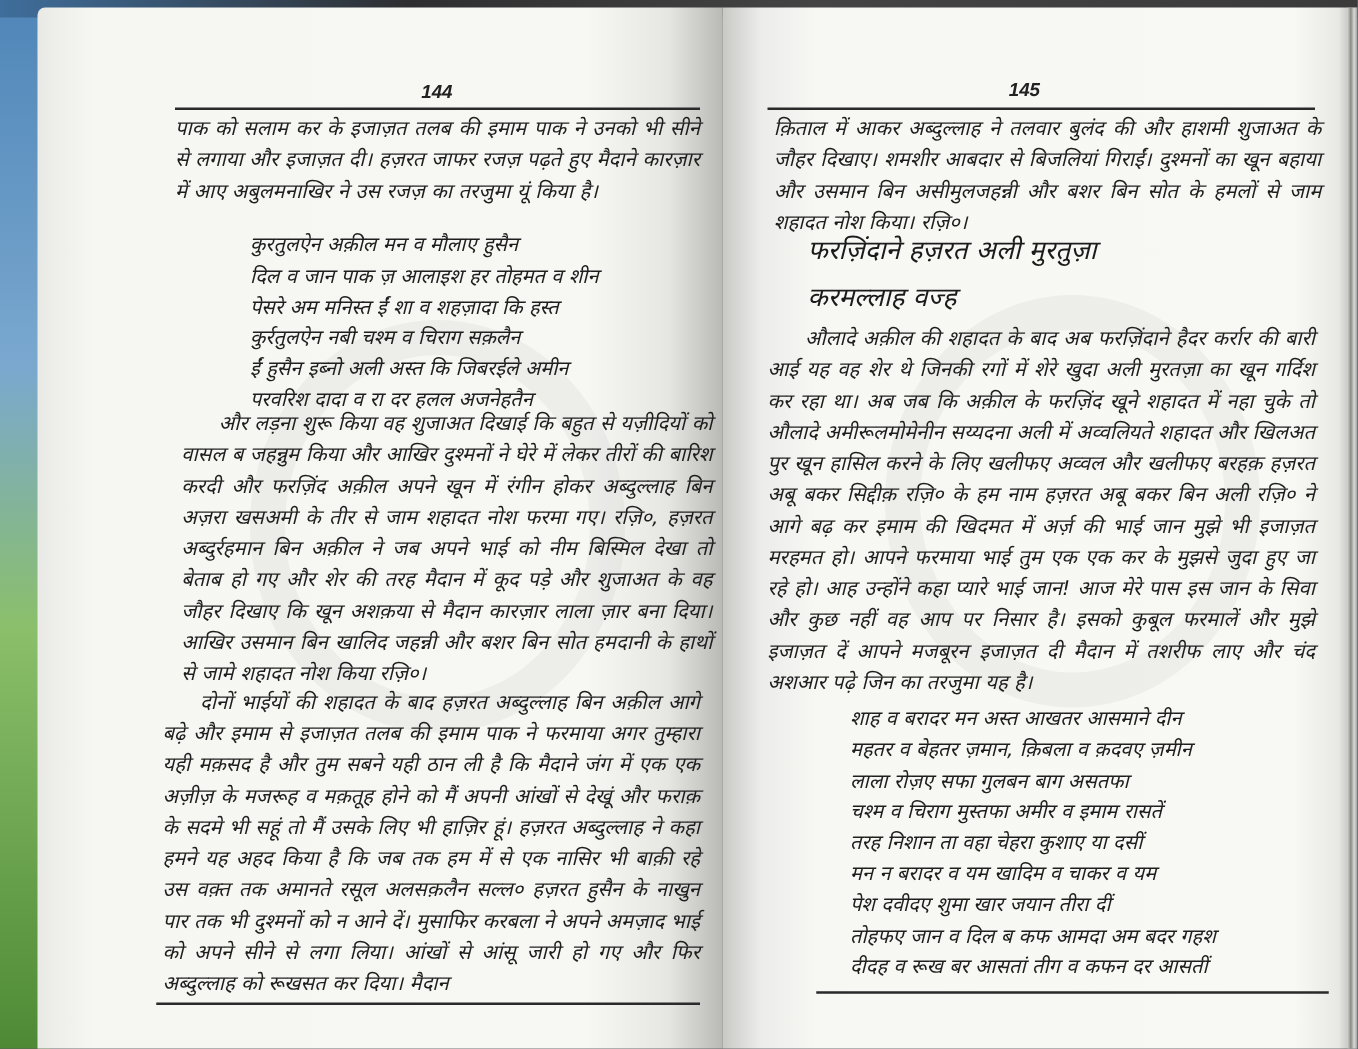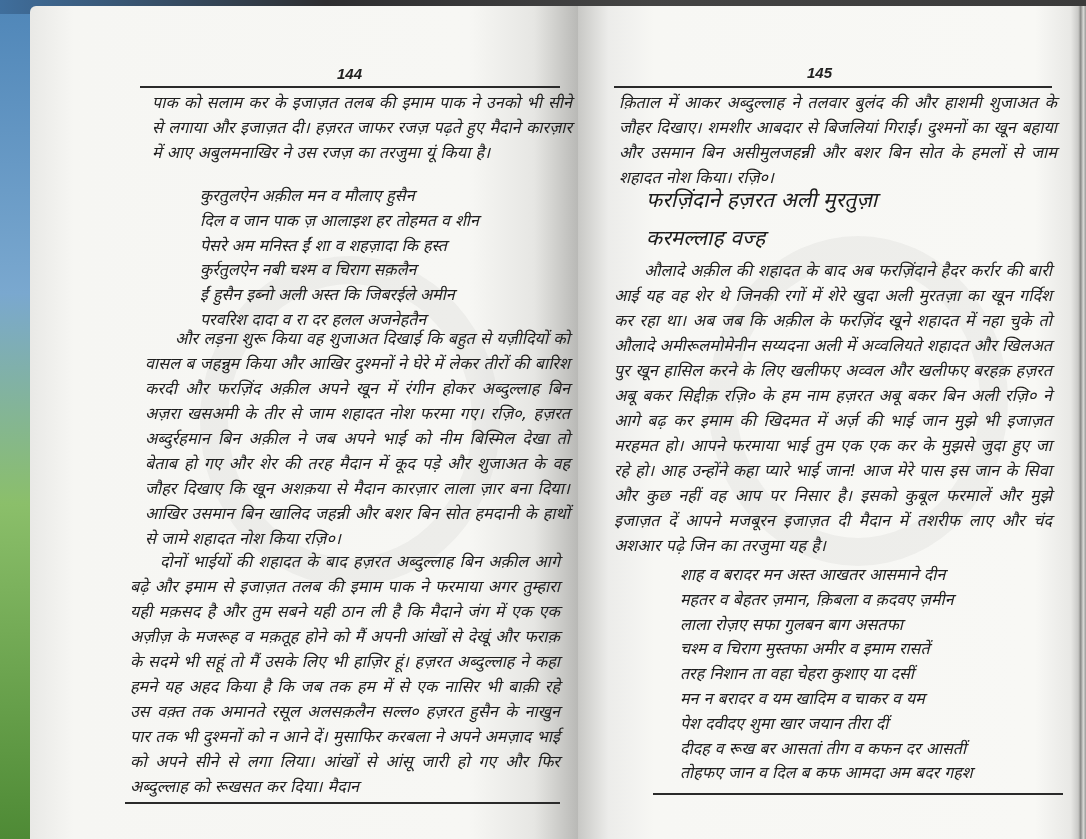--- a/index.html
+++ b/index.html
@@ -79,21 +79,21 @@
 <div class="backdrop-top"></div>
 
 <div class="book">
 
   <div class="page page-left">
     <div class="watermark" style="left:170px;top:250px;width:300px;height:330px;"></div>
 
     <div class="page-number" style="left:307px;top:59px;">144</div>
     <div class="rule" style="left:110px;top:80px;width:420px;"></div>
 
-    <div class="text-block" style="left:110px;top:84px;width:420px;margin-left:12px;">
+    <div class="text-block" style="left:110px;top:84px;width:420px;">
       <p>पाक को सलाम कर के इजाज़त तलब की इमाम पाक ने उनको भी सीने से लगाया और इजाज़त दी। हज़रत जाफर रजज़ पढ़ते हुए मैदाने कारज़ार में आए अबुलमनाखिर ने उस रजज़ का तरजुमा यूं किया है।</p>
     </div>
 
     <div class="verse" style="left:170px;top:178px;width:340px;">
       <div>कुरतुलऐन अक़ील मन व मौलाए हुसैन</div>
       <div>दिल व जान पाक ज़ आलाइश हर तोहमत व शीन</div>
       <div>पेसरे अम मनिस्त ईं शा व शहज़ादा कि हस्त</div>
       <div>कुर्रतुलऐन नबी चश्म व चिराग सक़लैन</div>
       <div>ईं हुसैन इब्नो अली अस्त कि जिबरईले अमीन</div>
       <div>परवरिश दादा व रा दर हलल अजनेहतैन</div>
@@ -128,22 +128,22 @@
     </div>
 
     <div class="verse" style="left:102px;top:557px;width:340px;">
       <div>शाह व बरादर मन अस्त आखतर आसमाने दीन</div>
       <div>महतर व बेहतर ज़मान, क़िबला व क़दवए ज़मीन</div>
       <div>लाला रोज़ए सफा गुलबन बाग असतफा</div>
       <div>चश्म व चिराग मुस्तफा अमीर व इमाम रासतें</div>
       <div>तरह निशान ता वहा चेहरा कुशाए या दसीं</div>
       <div>मन न बरादर व यम खादिम व चाकर व यम</div>
       <div>पेश दवीदए शुमा खार जयान तीरा दीं</div>
+      <div>तोहफए जान व दिल ब कफ आमदा अम बदर गहश</div>
       <div>दीदह व रूख बर आसतां तीग व कफन दर आसतीं</div>
-      <div>तोहफए जान व दिल ब कफ आमदा अम बदर गहश</div>
     </div>
 
     <div class="rule" style="left:75px;top:787px;width:410px;height:1.5px;"></div>
 
     <div class="page-edge-right"></div>
   </div>
 
 </div>
 
 </body></html>

